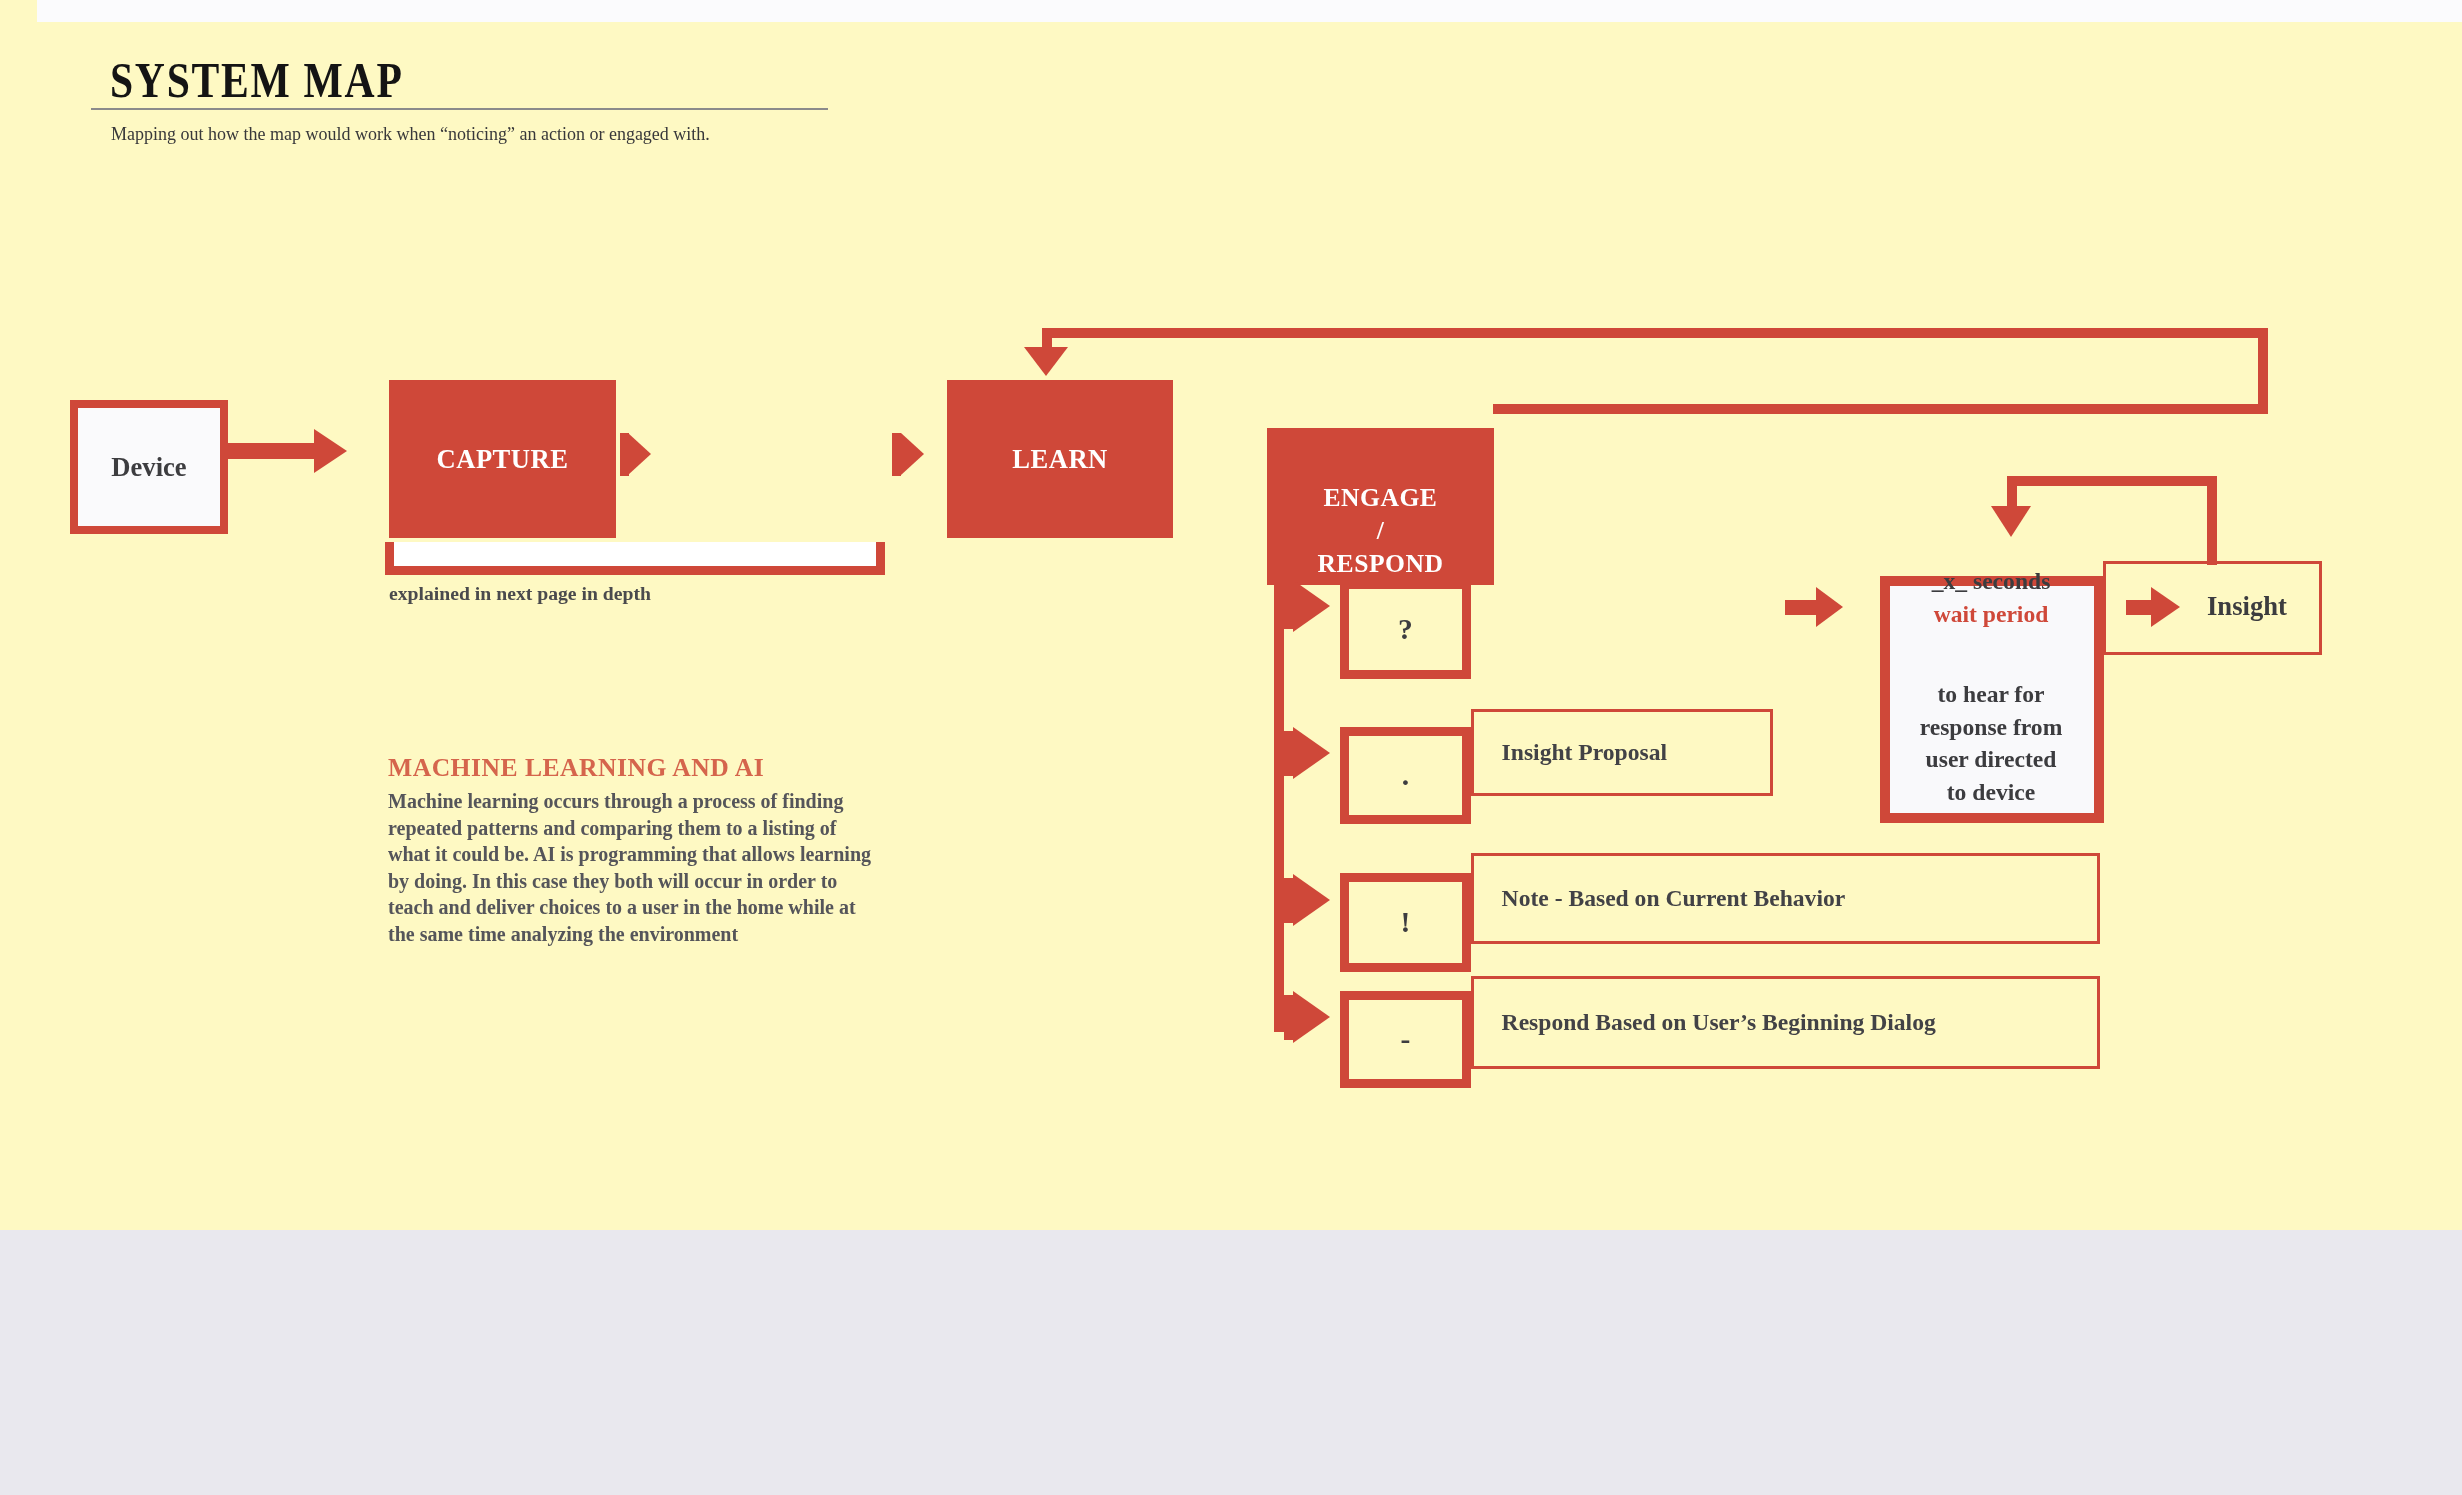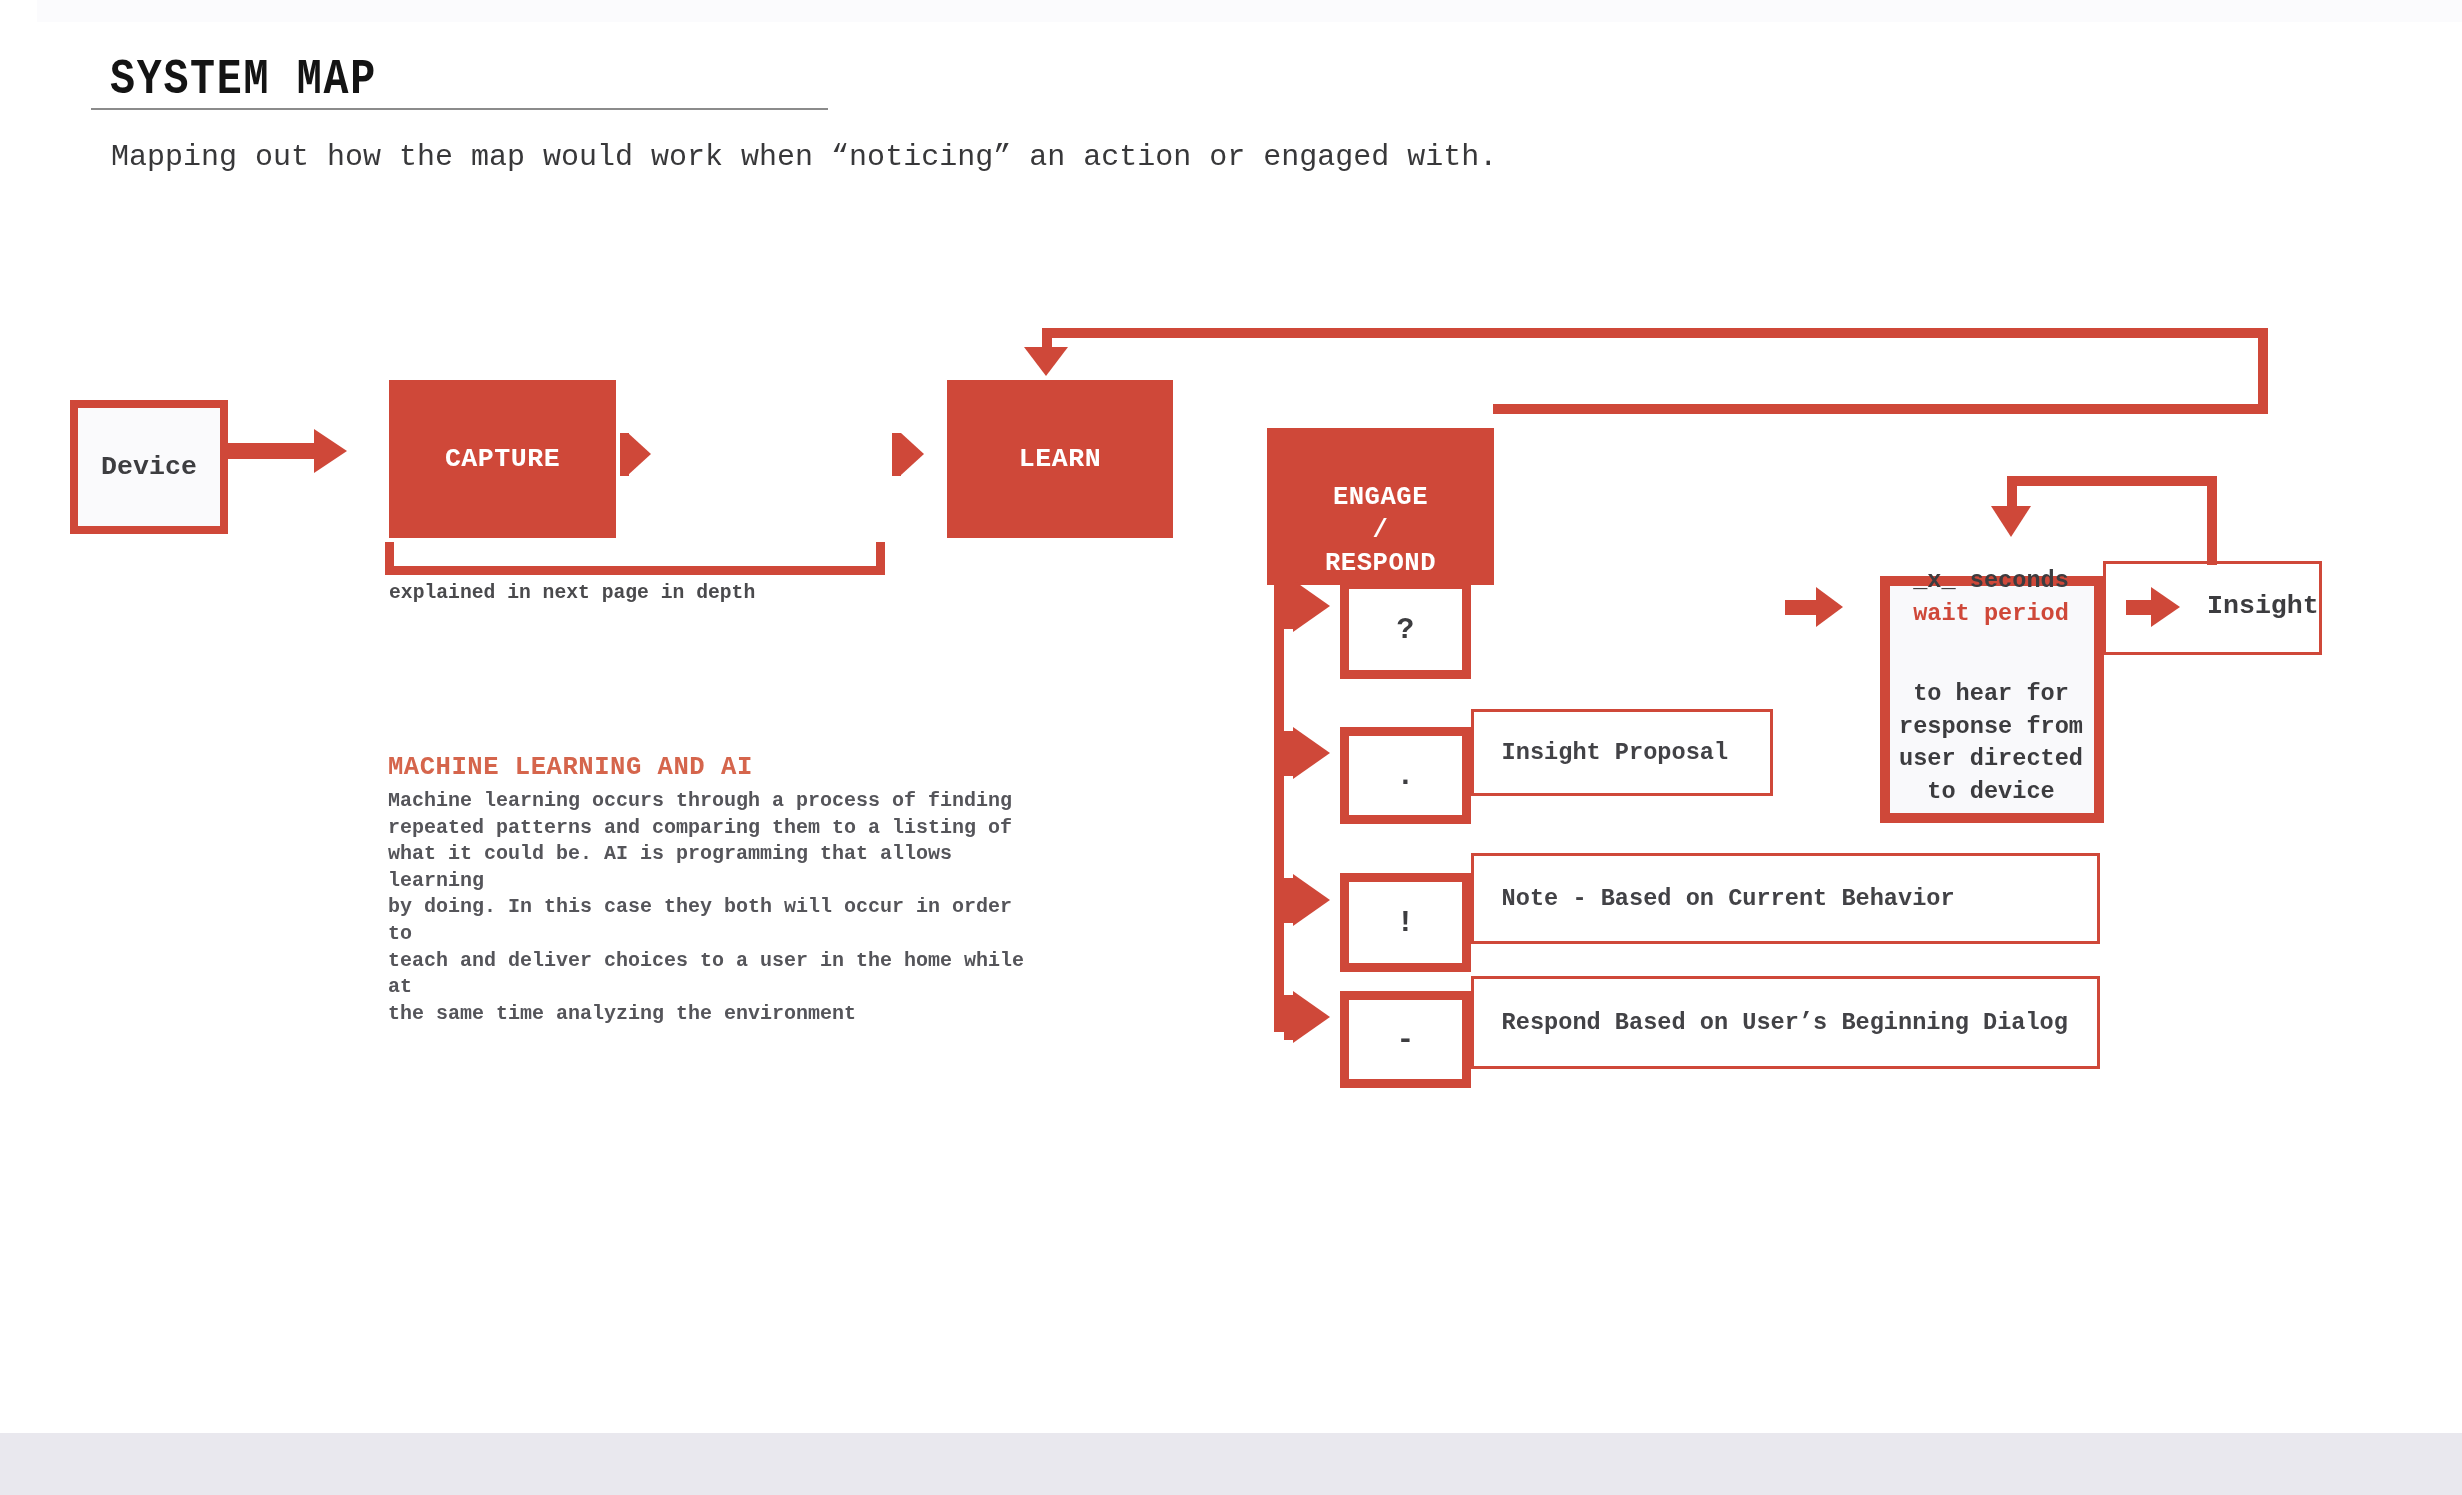--- a/index.html
+++ b/index.html
@@ -1,19 +1,19 @@
 <!DOCTYPE html>
 <html><head>
 <meta charset="utf-8">
 <style>
   html,body{margin:0;padding:0;background:#e9e8ee;}
   .canvas{
-    position:relative;width:2463px;height:1433px;overflow:hidden;
-    background:#ffffff;
-    font-family:Liberation Mono, monospace;
+    position:relative;width:2463px;height:1230px;overflow:hidden;
+    background:#fef9c3;
+    font-family:Liberation Serif, serif;
   }
   .abs{position:absolute;}
   .red{background:#cf4839;}
   .redbox{
     position:absolute;background:#cf4839;color:#ffffff;
     display:flex;align-items:center;justify-content:center;
     font-weight:bold;font-size:26.6px;letter-spacing:0.5px;text-align:center;
   }
   .outline-thick{
     position:absolute;border:9.9px solid #cf4839;background:transparent;
@@ -27,21 +27,21 @@
   }
   .hline{position:absolute;background:#cf4839;height:9.9px;}
   .vline{position:absolute;background:#cf4839;width:9.9px;}
   .tri-r{position:absolute;width:0;height:0;border-top:21.7px solid transparent;border-bottom:21.7px solid transparent;border-left:27.6px solid #cf4839;}
   .tri-d{position:absolute;width:0;height:0;border-left:21.7px solid transparent;border-right:21.7px solid transparent;border-top:29.6px solid #cf4839;}
   .title{
     position:absolute;left:110px;top:51px;color:#141414;
     font-size:49px;font-weight:700;letter-spacing:2px;
     transform:scale(.85,1.02);transform-origin:left top;white-space:nowrap;
   }
-  .subtitle{position:absolute;left:111px;top:140px;font-size:30px;color:#38383a;white-space:nowrap;}
+  .subtitle{position:absolute;left:111px;top:124px;font-size:18px;color:#38383a;white-space:nowrap;}
   .note{position:absolute;left:389px;top:582px;font-size:19.7px;font-weight:bold;color:#4a4a4d;}
   .ml-h{position:absolute;left:388px;top:753px;font-size:25.6px;font-weight:bold;color:#d5654c;letter-spacing:0.5px;}
   .ml-b{position:absolute;left:388px;top:788px;width:650px;font-size:20px;line-height:26.6px;font-weight:bold;color:#55555a;white-space:pre-line;}
   .pre{white-space:pre-line;margin-top:48px;}
   .waittext{position:absolute;left:1890px;top:565px;width:202px;text-align:center;font-weight:bold;font-size:23.6px;line-height:32.5px;color:#3c3c3f;}
   .sym{font-size:29.6px;}
 </style>
 </head>
 <body>
 

